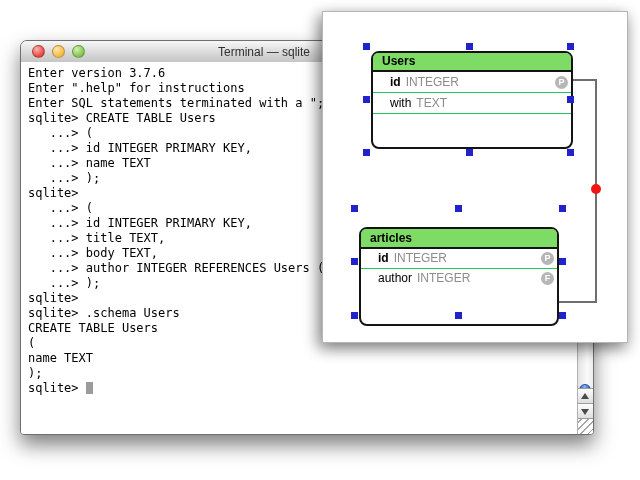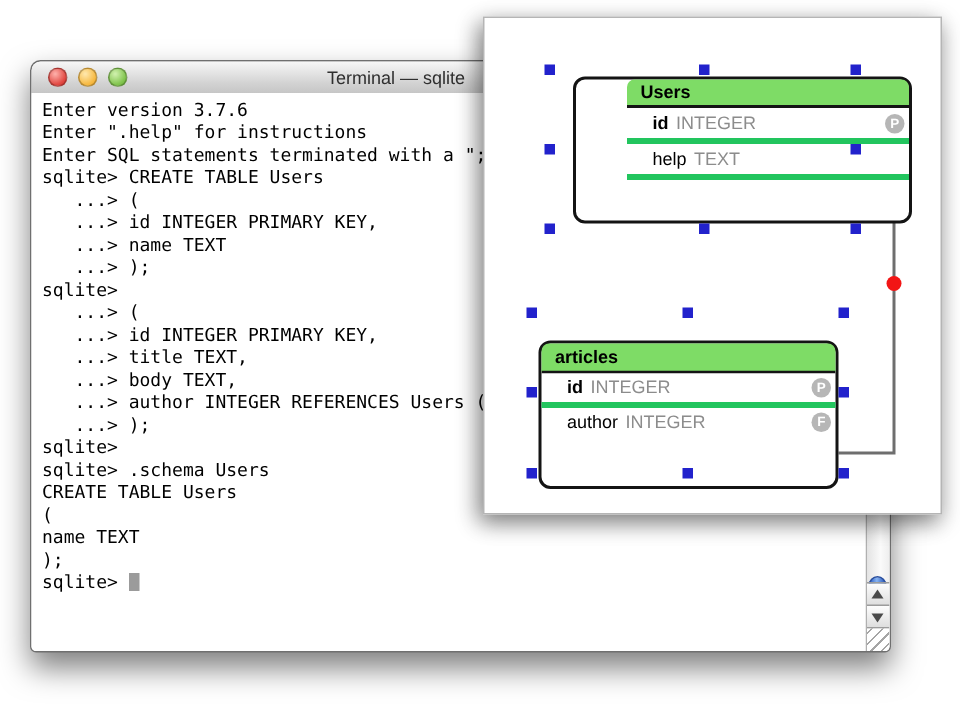--- a/index.html
+++ b/index.html
@@ -46,21 +46,21 @@
         border-radius:0 0 3px 0;}
 
   
   .diagram{position:absolute;left:322px;top:11px;width:304px;height:330px;z-index:2;
         background:#fff;border:1px solid #b5b5b5;
         box-shadow:-5px 5px 14px rgba(0,0,0,.32),0 5px 14px rgba(0,0,0,.28);}
   .db-table{position:absolute;background:#fff;border:2px solid #141414;border-radius:8px;
         box-sizing:border-box;font-size:12px;}
   .db-head{background:#7edc66;border-bottom:2px solid #141414;border-radius:5px 5px 0 0;
         font-weight:bold;color:#000;padding-left:9px;}
-  .db-row{position:relative;border-bottom:4px solid #22c55e;padding-left:17px;white-space:pre;}
+  .db-row{position:relative;border-bottom:1px solid #22c55e;padding-left:17px;white-space:pre;}
   .db-row:last-child.norule{border-bottom:none;}
   .db-users .db-head{height:17px;line-height:17px;}
   .db-users .db-row{height:20px;line-height:20px;}
   .db-articles .db-head{height:18px;line-height:18px;}
   .db-articles .db-row{height:19px;line-height:19px;}
   .fname{color:#000;} .fname-pk{font-weight:bold;}
   .ftype{color:#8c8c8c;margin-left:5px;}
   .badge{position:absolute;right:3px;top:50%;margin-top:-6.5px;width:13px;height:13px;
         border-radius:50%;background:#b6b6b6;color:#fff;font-size:9px;font-weight:bold;
         text-align:center;line-height:13px;padding:0;}
@@ -116,24 +116,24 @@
     </div>
   </div>
 
   <div class="diagram">
 
     <svg class="conn-svg" width="304" height="330" viewBox="0 0 304 330">
       <polyline points="240,68 273,68 273,290 236,290" fill="none" stroke="#6e6e6e" stroke-width="2"></polyline>
       <circle cx="273" cy="177" r="5" fill="#f21515"></circle>
     </svg>
 
-    <div class="db-table db-users" style="left:59px;top:39px;width:226px;height:98px;padding-left:34px;">
+    <div class="db-table db-users" style="left:48px;top:39px;width:202px;height:98px;">
       <div class="db-head">Users</div>
       <div class="db-row"><span class="fname fname-pk">id</span><span class="ftype">INTEGER</span><span class="badge">P</span></div>
-      <div class="db-row"><span class="fname">help</span><span class="ftype">TEXT</span></div>
+      <div class="db-row"><span class="fname">with</span><span class="ftype">TEXT</span></div>
     </div>
 
     <span class="hdl" style="left:40px;top:31px;"></span>
     <span class="hdl" style="left:143px;top:31px;"></span>
     <span class="hdl" style="left:244px;top:31px;"></span>
     <span class="hdl" style="left:40px;top:84px;"></span>
     <span class="hdl" style="left:244px;top:84px;"></span>
     <span class="hdl" style="left:40px;top:137px;"></span>
     <span class="hdl" style="left:143px;top:137px;"></span>
     <span class="hdl" style="left:244px;top:137px;"></span>

